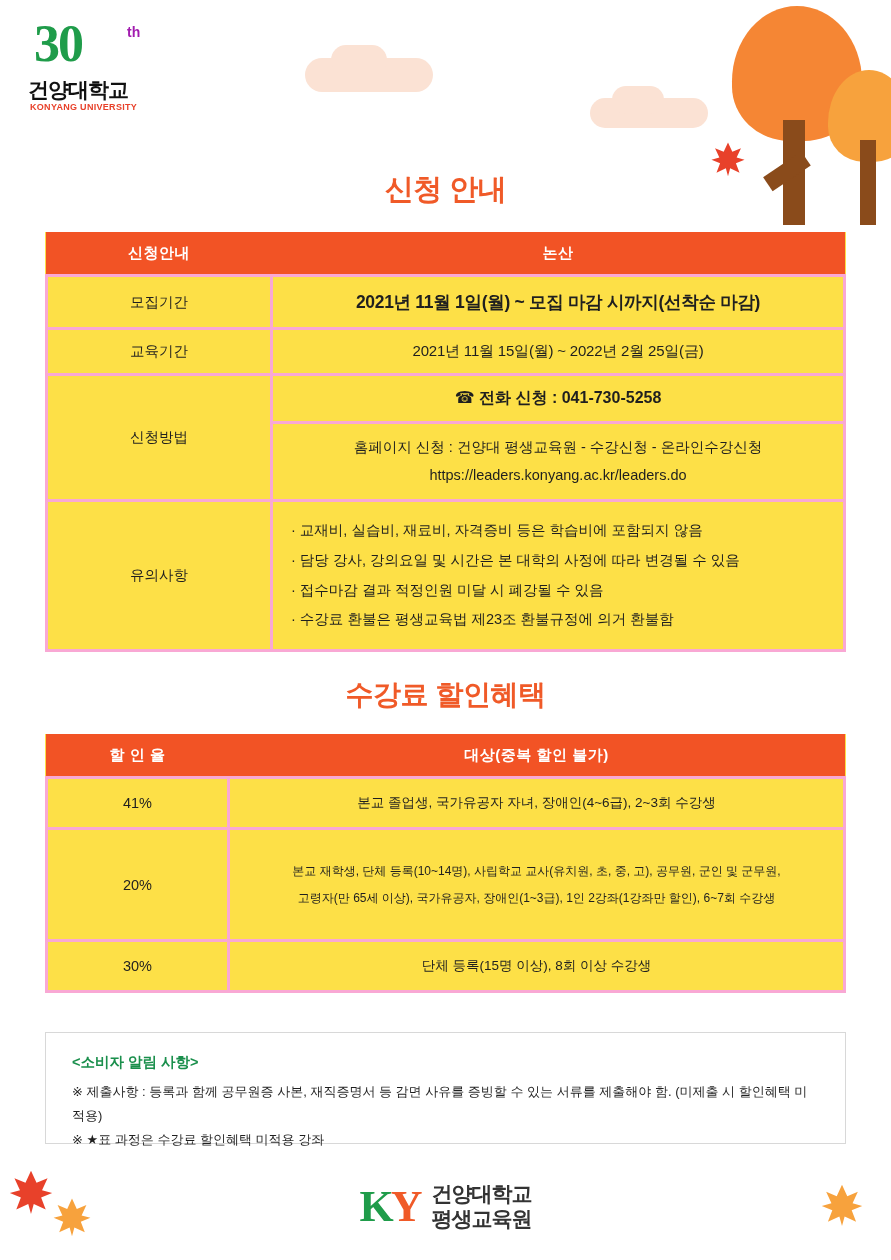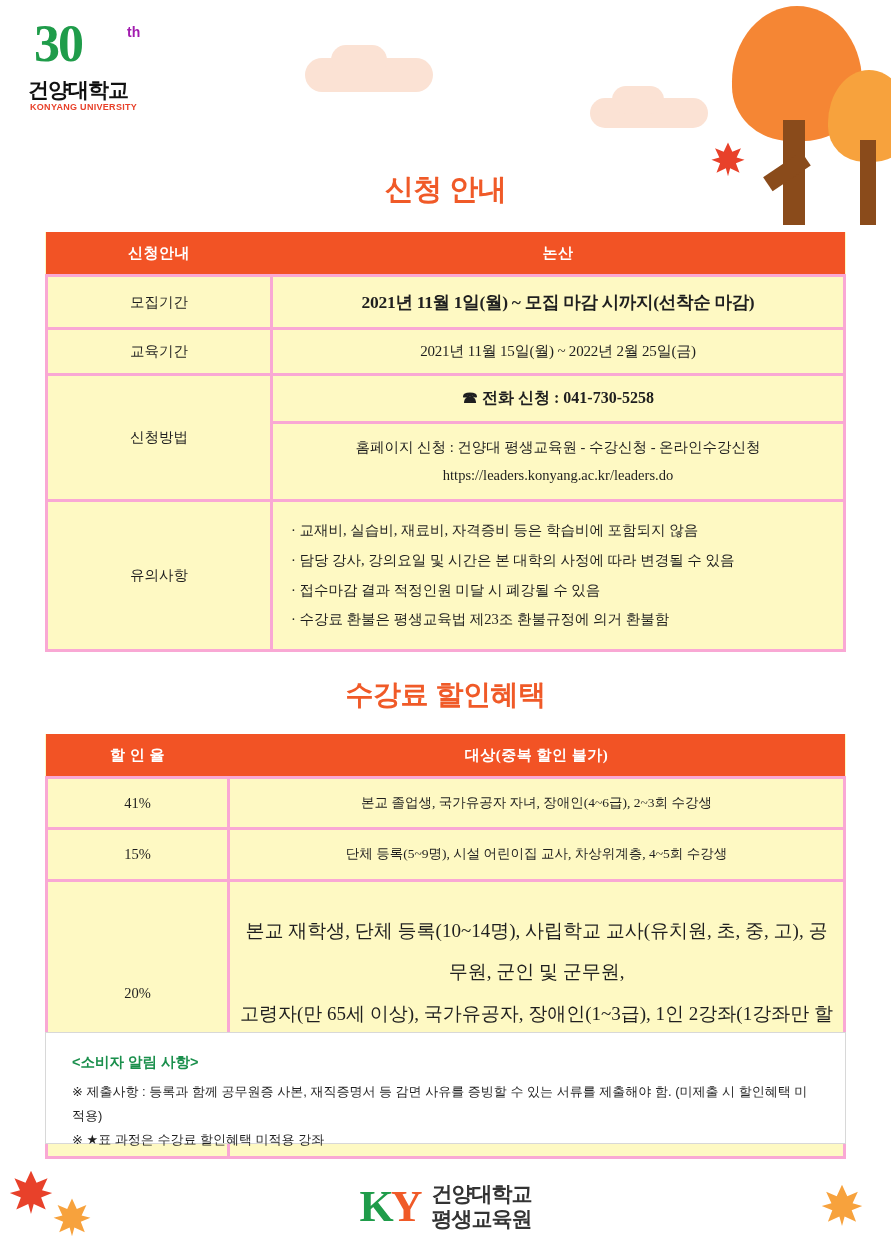--- a/index.html
+++ b/index.html
@@ -94,22 +94,21 @@
     font-size: 29px; font-weight: 700; color: #f05a28; letter-spacing: -0.5px;
   }
   #title-apply { top: 170px; }
   #title-discount { top: 676px; font-size: 28px; }
 
   
   table {
     position: absolute;
     border-collapse: collapse;
     table-layout: fixed;
-    background: #fef9c3;
-    font-family: Liberation Serif, serif;
+    background: #fde047;
   }
   #apply-table { left: 45px; top: 232px; width: 801px; }
   #discount-table { left: 45px; top: 734px; width: 801px; }
 
   th {
     background: #f25325;
     color: #ffffff;
     font-size: 15px;
     font-weight: 700;
     padding: 11px 4px;
@@ -143,21 +142,21 @@
   }
   td.linkcell { font-size: 14.5px; padding: 10px 8px; line-height: 1.9; }
   td.notes {
     text-align: left;
     padding: 14px 18px;
     font-size: 14.5px;
     line-height: 2.05;
   }
   td.notes .bullet-line { white-space: nowrap; }
   td.dsc { font-size: 13.5px; line-height: 1.95; padding: 11px 10px; }
-  td.dsc2 { font-size: 19px; line-height: 2.2; padding: 28px 10px; }
+  td.dsc2 { font-size: 12px; line-height: 2.2; padding: 28px 10px; }
   td.pct { font-size: 14.5px; }
 
   
   #notice-box {
     position: absolute; left: 45px; top: 1032px; width: 801px; height: 112px;
     border: 1px solid #d8d8d8; background: #ffffff;
     padding: 20px 26px;
   }
   #notice-box .nb-title {
     color: #1a8f4c; font-size: 14.5px; font-weight: 700; margin-bottom: 8px;
@@ -266,24 +265,20 @@
   <tbody>
     <tr>
       <th class="c1">할 인 율</th>
       <th>대상(중복 할인 불가)</th>
     </tr>
     <tr>
       <td class="pct">41%</td>
       <td class="dsc">본교 졸업생, 국가유공자 자녀, 장애인(4~6급), 2~3회 수강생</td>
     </tr>
     <tr>
-      <td class="pct">15%</td>
-      <td class="dsc">단체 등록(5~9명), 시설 어린이집 교사, 차상위계층, 4~5회 수강생</td>
-    </tr>
-    <tr>
       <td class="pct">20%</td>
       <td class="dsc2">
         <div>본교 재학생, 단체 등록(10~14명), 사립학교 교사(유치원, 초, 중, 고), 공무원, 군인 및 군무원,</div>
         <div>고령자(만 65세 이상), 국가유공자, 장애인(1~3급), 1인 2강좌(1강좌만 할인), 6~7회 수강생</div>
       </td>
     </tr>
     <tr>
       <td class="pct">30%</td>
       <td class="dsc">단체 등록(15명 이상), 8회 이상 수강생</td>
     </tr>

